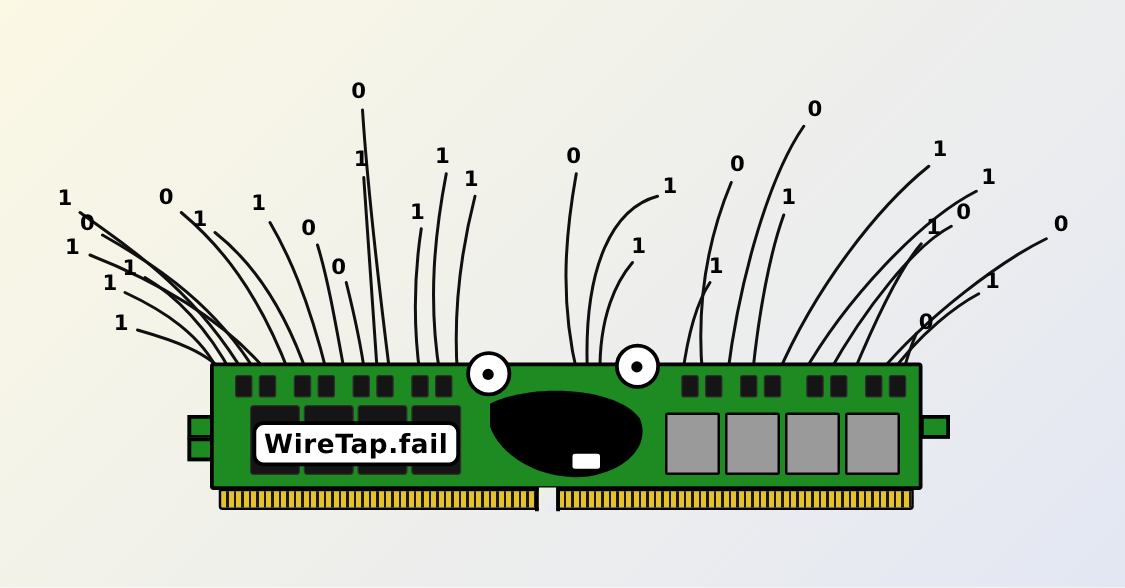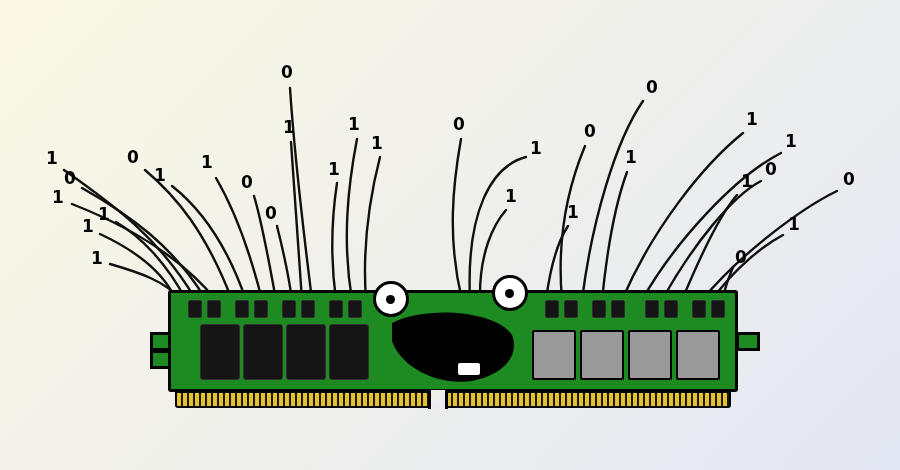--- a/index.html
+++ b/index.html
@@ -111,20 +111,23 @@
         <text x="794" y="230">1</text>
         <text x="741" y="263">0</text>
       </g>
   </svg>
 
   <div class="bump" style="left:150px;top:332px;width:20px;height:13px"></div>
   <div class="bump" style="left:150px;top:350px;width:20px;height:13px"></div>
   <div class="bump" style="left:736px;top:332px;width:18px;height:13px"></div>
 
   <div class="ram">
+    <div class="label">
+      <span>WireTap.fail</span>
+    </div>
   <div class="chip-pair" style="left: 17px; top: 7px;">
         <div class="small-chip"></div>
         <div class="small-chip"></div>
       </div>
       <div class="chip-pair" style="left: 64px; top: 7px;">
         <div class="small-chip"></div>
         <div class="small-chip"></div>
       </div>
       <div class="chip-pair" style="left: 111px; top: 7px;">
         <div class="small-chip"></div>

